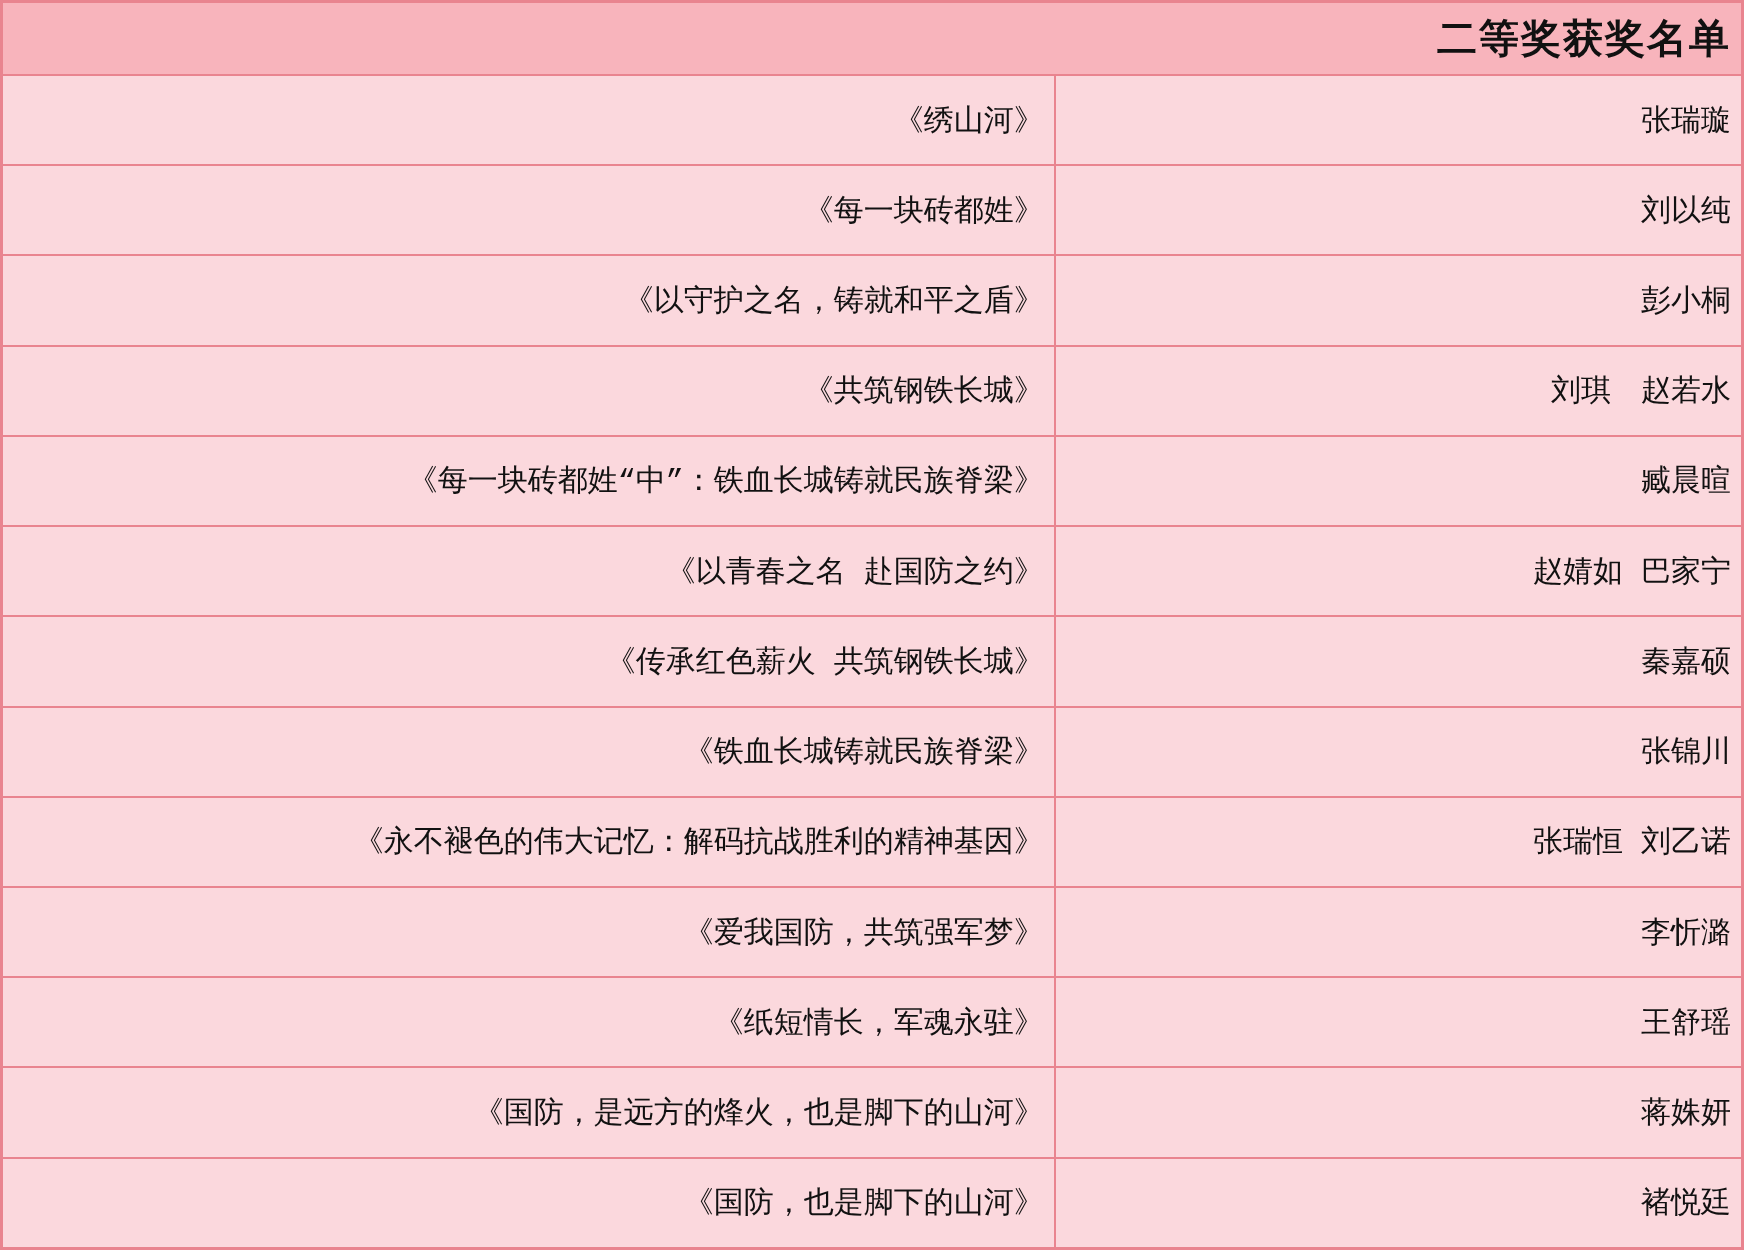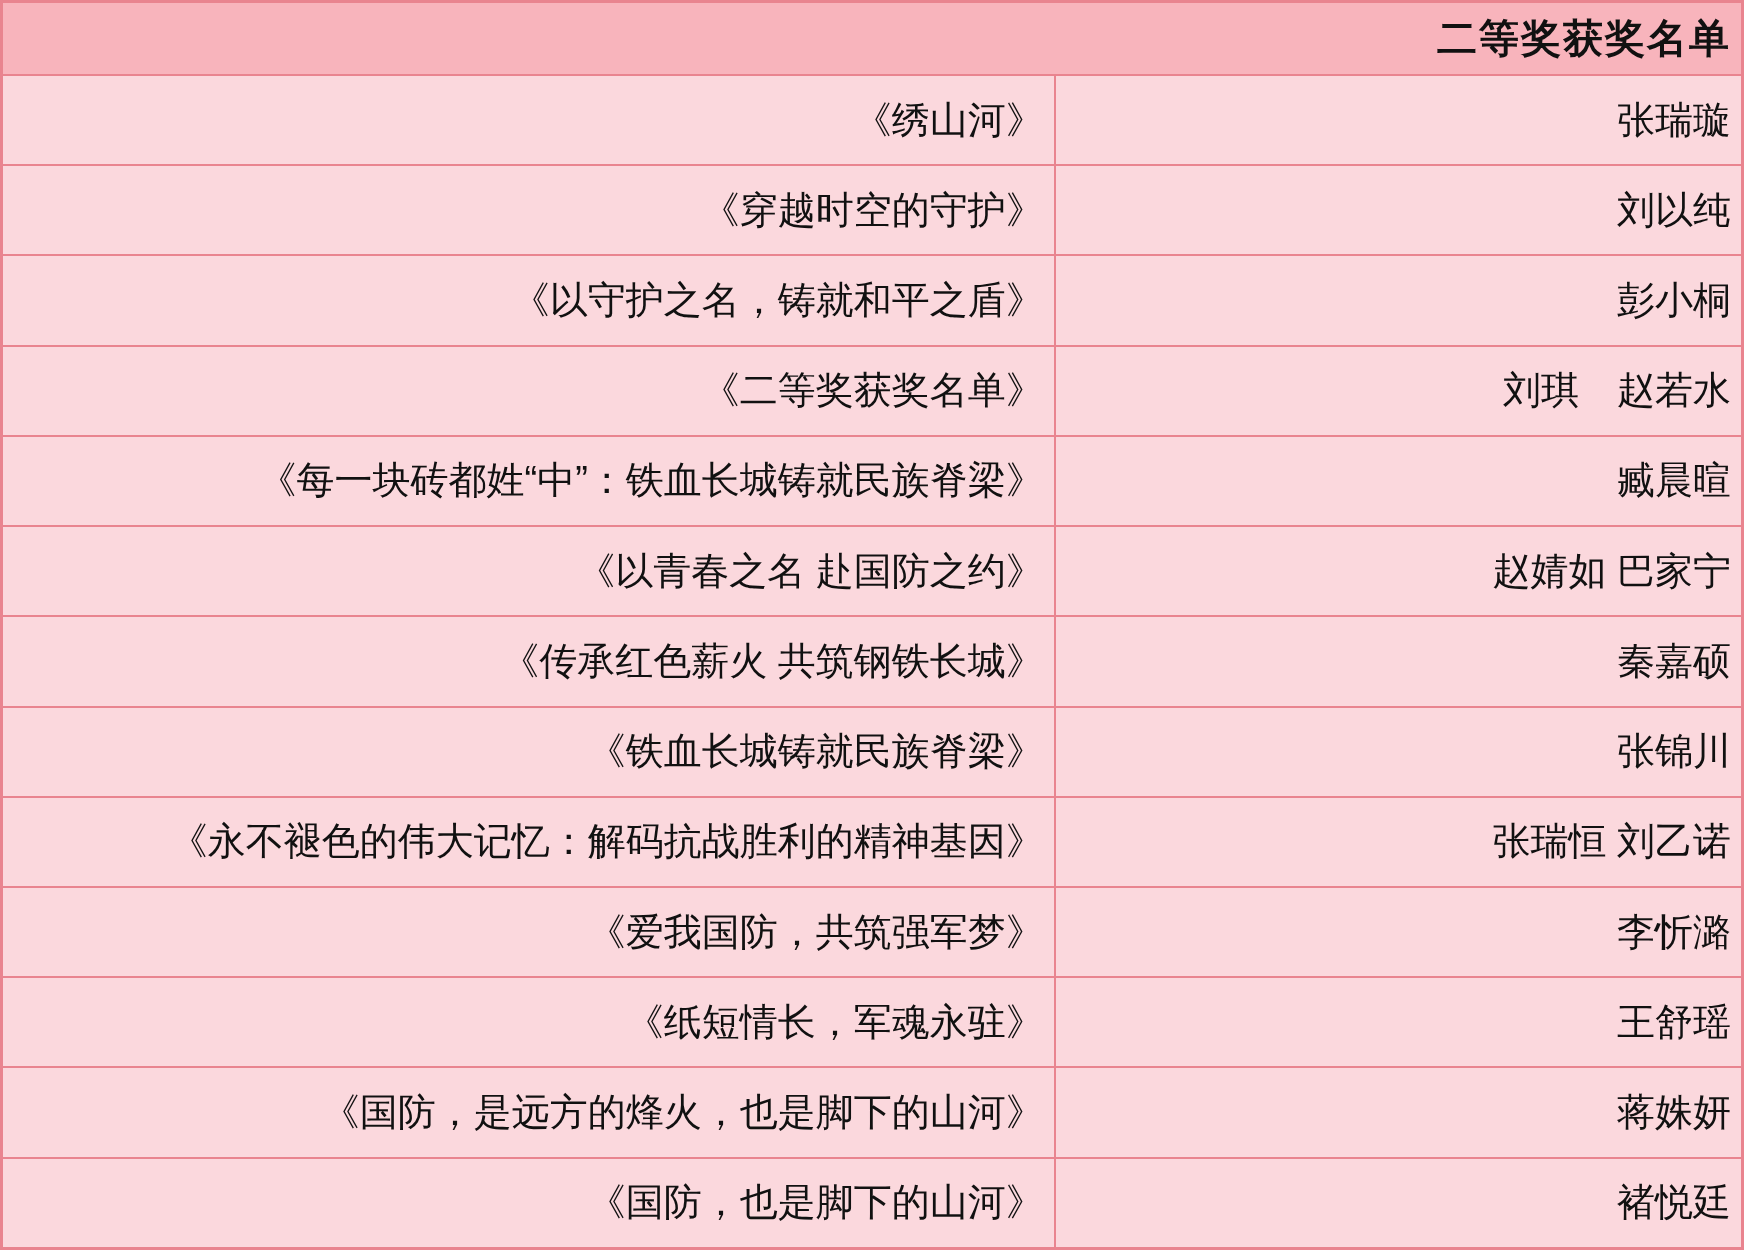--- a/index.html
+++ b/index.html
@@ -40,22 +40,22 @@
   }
   .header-row th {
     height: 76px;
     background: var(--header-bg, #f3a9b3);
     font-size: 37px;
     font-weight: bold;
   }
   .data-row td {
     height: 76px;
     background: var(--row-bg, #fbd8dd);
-    font-size: 38px;
-    font-family: Liberation Sans, sans-serif;
+    font-size: 30px;
+    font-family: Liberation Mono, monospace;
   }
 </style>
 </head>
 <body>
 
 <table class="award-table">
   <colgroup>
     <col class="col-work">
     <col class="col-name">
   </colgroup>
@@ -63,29 +63,29 @@
     <tr class="title-row">
       <th colspan="2">二等奖获奖名单</th>
     </tr>
   </thead>
   <tbody>
       <tr class="data-row">
         <td>《绣山河》</td>
         <td>张瑞璇</td>
       </tr>
       <tr class="data-row">
-        <td>《穿越时空的守护》</td>
+        <td>《每一块砖都姓》</td>
         <td>刘以纯</td>
       </tr>
       <tr class="data-row">
         <td>《以守护之名，铸就和平之盾》</td>
         <td>彭小桐</td>
       </tr>
       <tr class="data-row">
-        <td>《二等奖获奖名单》</td>
+        <td>《共筑钢铁长城》</td>
         <td>刘琪　赵若水</td>
       </tr>
       <tr class="data-row">
         <td>《每一块砖都姓“中”：铁血长城铸就民族脊梁》</td>
         <td>臧晨暄</td>
       </tr>
       <tr class="data-row">
         <td>《以青春之名 赴国防之约》</td>
         <td>赵婧如 巴家宁</td>
       </tr>

